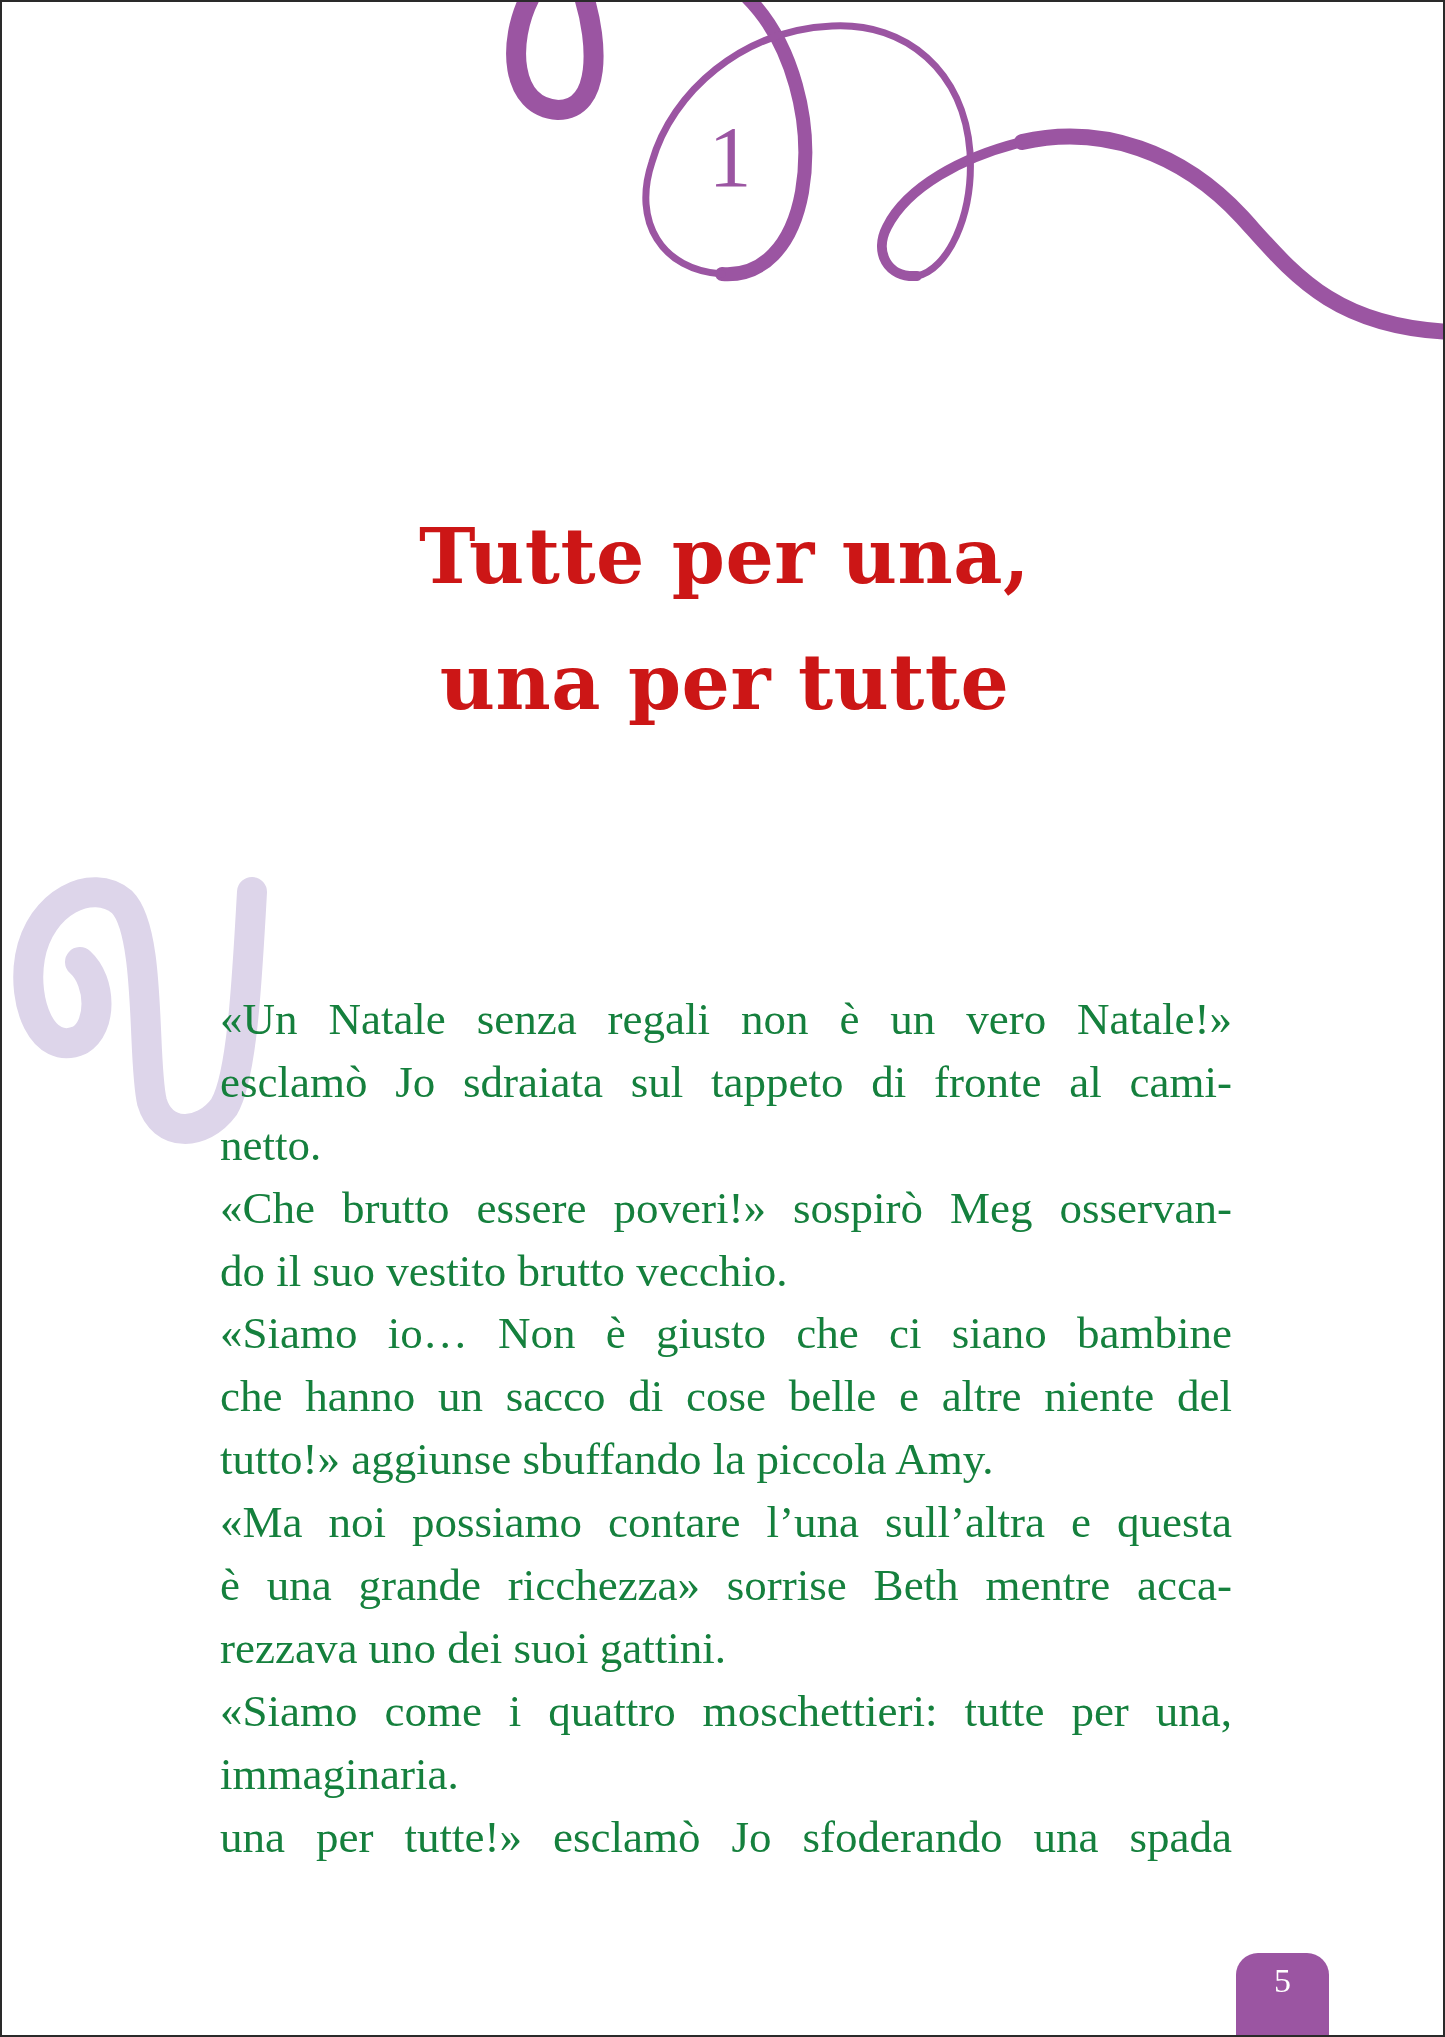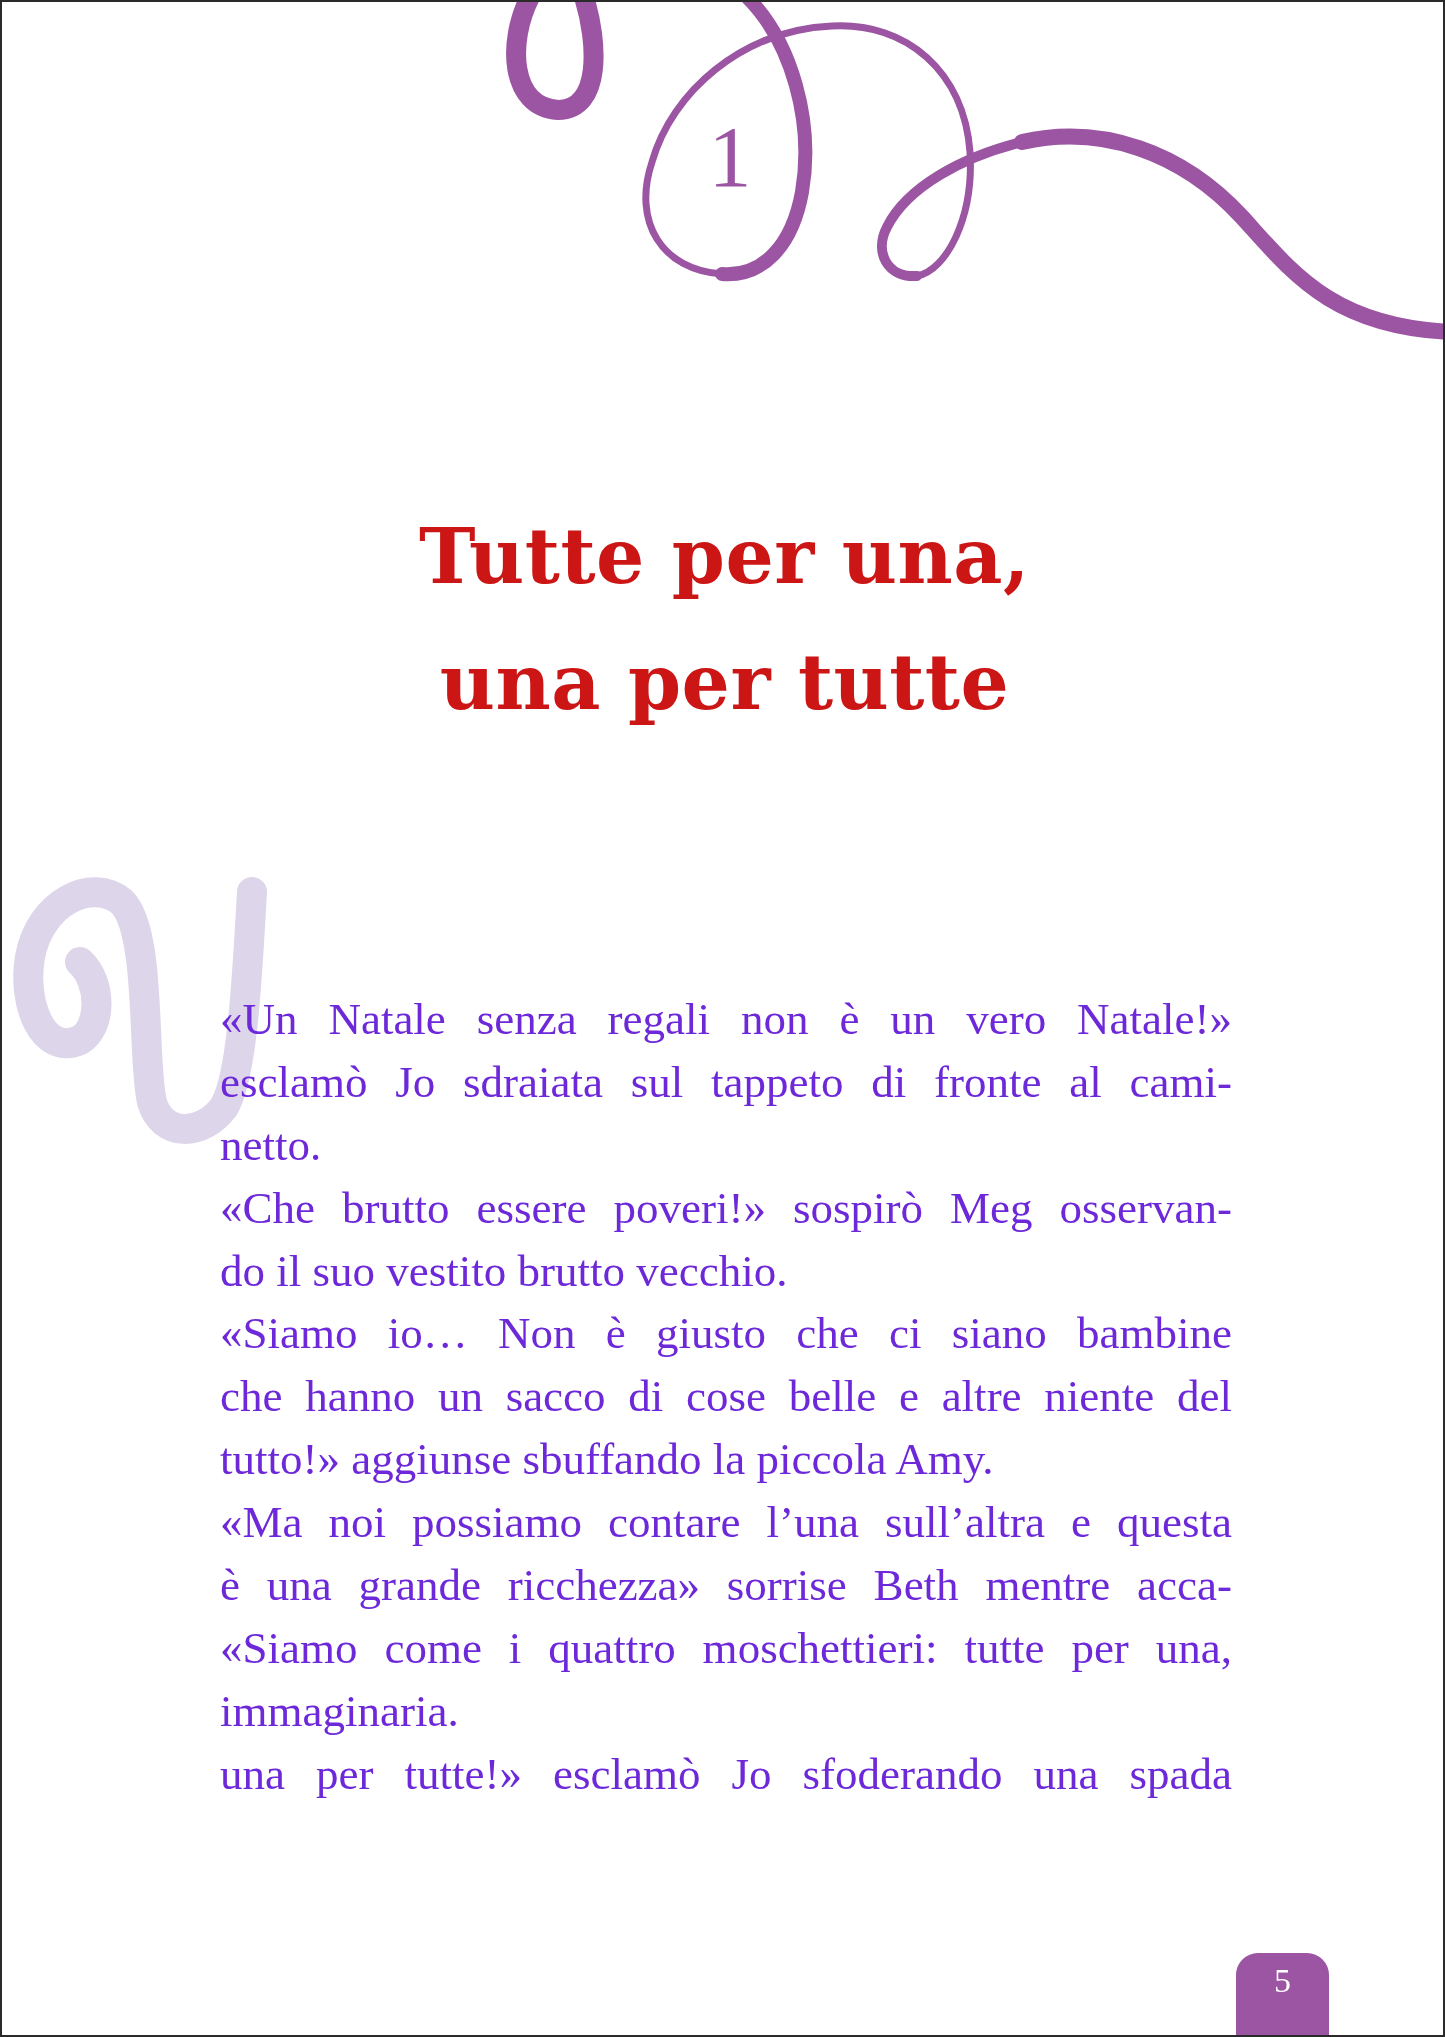--- a/index.html
+++ b/index.html
@@ -23,21 +23,21 @@
       font-family: "DejaVu Serif", "Liberation Serif", serif;
       font-weight: bold; color: #cc1616;
       font-size: 76px; letter-spacing: 0.5px; white-space: nowrap;
     }
     .title-line-1 { top: 510px; }
     .title-line-2 { top: 636px; }
     .dropcap { position: absolute; left: 0; top: 860px; width: 280px; height: 290px; }
     .body-text {
       position: absolute; left: 218px; top: 986px; width: 1012px;
       font-family: "Liberation Serif", "DejaVu Serif", serif;
-      font-size: 45px; line-height: 62.9px; color: #6d28d9;
+      font-size: 45px; line-height: 62.9px; color: #15803d;
     }
     .line {
       display: block; height: 62.9px; white-space: nowrap;
       text-align: justify; text-align-last: justify;
     }
     .line.last { text-align-last: left; }
     .page-tab {
       position: absolute; left: 1234px; top: 1951px; width: 93px; height: 90px;
       background: #9b55a2; border-radius: 22px 22px 0 0;
     }
@@ -81,20 +81,21 @@
     <span class="line">«Un Natale senza regali non è un vero Natale!»</span>
     <span class="line">esclamò Jo sdraiata sul tappeto di fronte al cami-</span>
     <span class="line last">netto.</span>
     <span class="line">«Che brutto essere poveri!» sospirò Meg osservan-</span>
     <span class="line last">do il suo vestito brutto vecchio.</span>
     <span class="line">«Siamo io… Non è giusto che ci siano bambine</span>
     <span class="line">che hanno un sacco di cose belle e altre niente del</span>
     <span class="line last">tutto!» aggiunse sbuffando la piccola Amy.</span>
     <span class="line">«Ma noi possiamo contare l’una sull’altra e questa</span>
     <span class="line">è una grande ricchezza» sorrise Beth mentre acca-</span>
+    <span class="line last">rezzava uno dei suoi gattini.</span>
     <span class="line">«Siamo come i quattro moschettieri: tutte per una,</span>
     <span class="line last">immaginaria.</span>
     <span class="line">una per tutte!» esclamò Jo sfoderando una spada</span>
   </div>
 
   <div class="page-tab">
     <div class="page-number">5</div>
   </div>
 
 </div>

